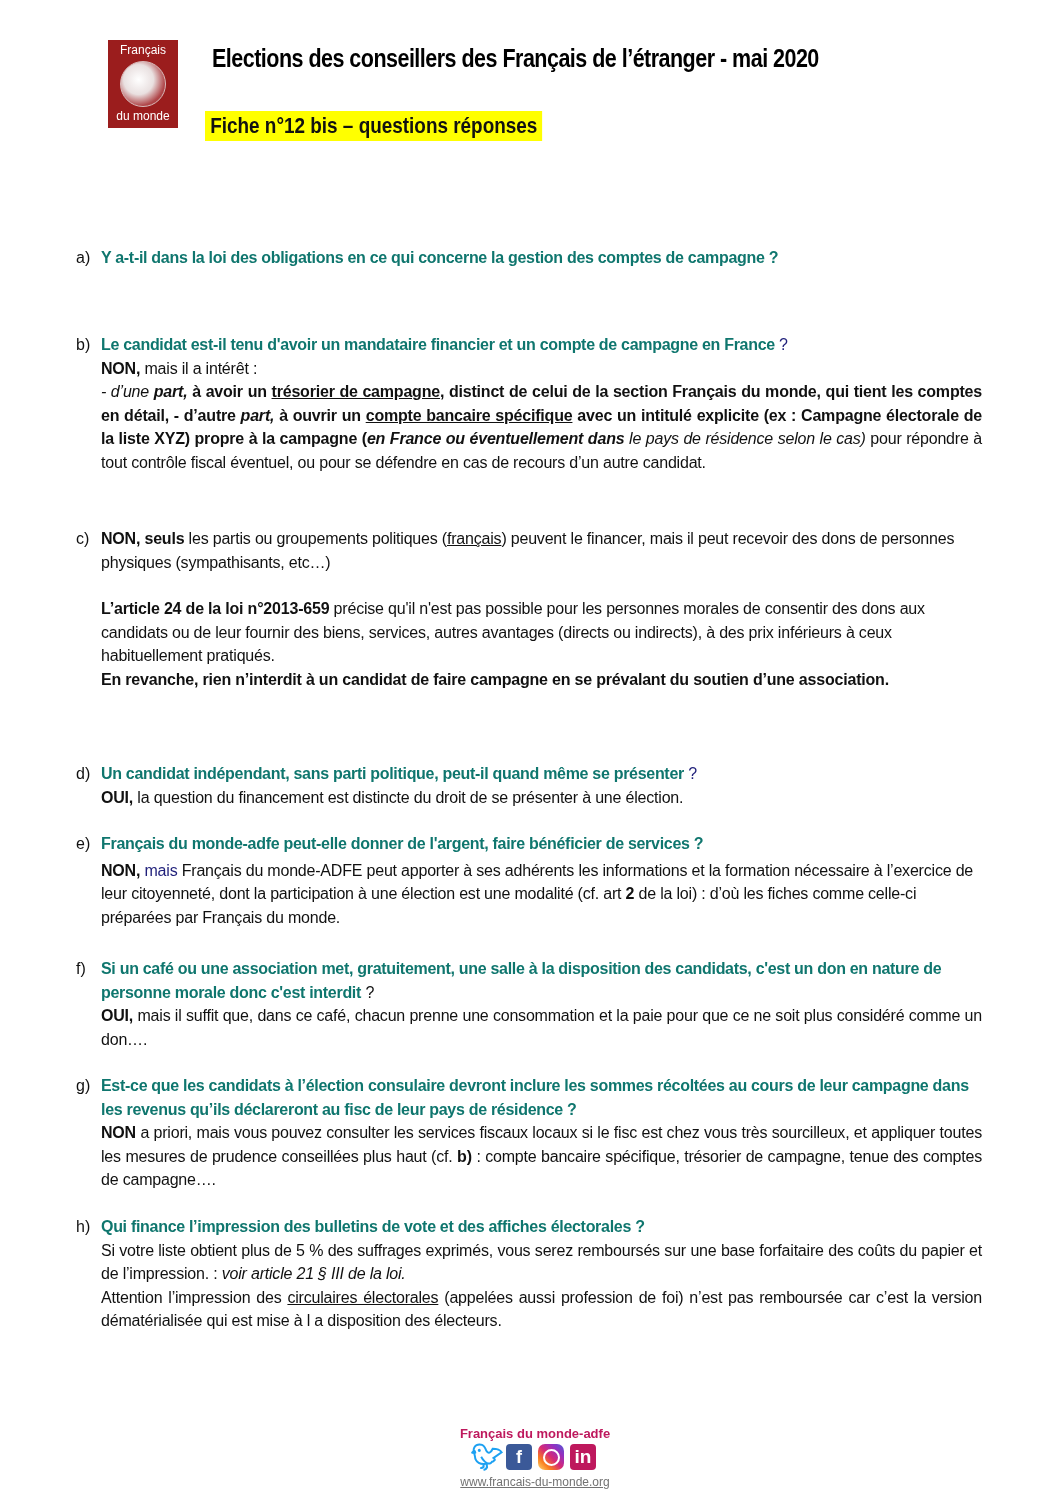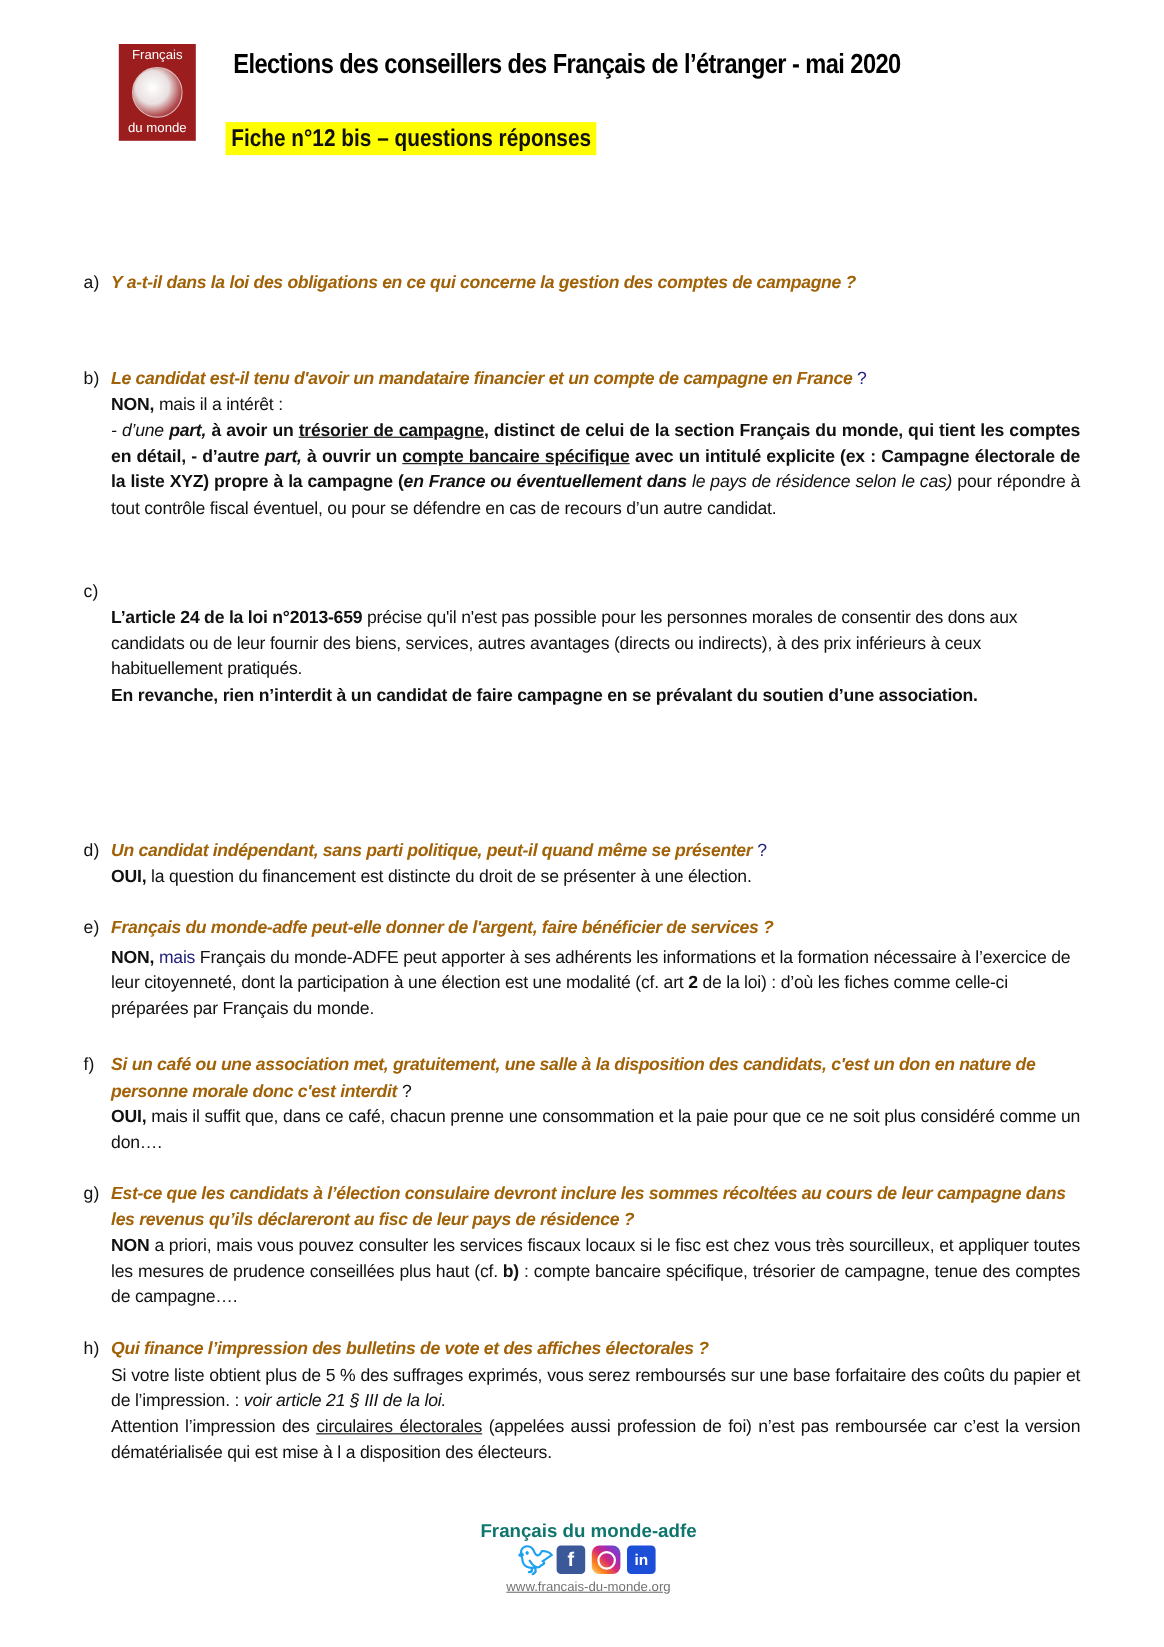--- a/index.html
+++ b/index.html
@@ -25,40 +25,40 @@
 
   .intro { position: absolute; left: 120px; top: 157px; width: 840px; text-align: center;
            font-size: 13.5px; line-height: 17px; font-family: "Liberation Sans", sans-serif; color: #111; }
   .intro .it { font-style: italic; }
   .intro a { color: #1a1aff; text-decoration: underline; }
 
   .qa { position: absolute; left: 76px; width: 906px; font-size: 16px; line-height: 23.5px; }
   .qa .marker { position: absolute; left: 0; top: 0; width: 24px; color: #111;
                 font-family: "Liberation Sans", sans-serif; }
   .qa .body { margin-left: 25px; }
-  .q { color: #a16207; font-weight: bold; font-style: italic; letter-spacing: -0.3px; }
+  .q { color: #0f766e; font-weight: bold; letter-spacing: -0.3px; }
   .a { color: #111; letter-spacing: -0.2px; }
   .justify { text-align: justify; }
   .b { font-weight: bold; }
   .i { font-style: italic; }
   .u { text-decoration: underline; }
   .blue { color: #1f1f7a; }
   .gap { height: 23px; }
 
   .footer { position: absolute; left: 400px; top: 1382px; width: 270px; text-align: center;
             font-family: "Liberation Sans", sans-serif; }
-  .footer .org { font-size: 17px; font-weight: bold; color: #0f766e; }
+  .footer .org { font-size: 13px; font-weight: bold; color: #be185d; margin-top: 44px; }
   .social { display: flex; justify-content: center; gap: 6px; margin: 3px 0 2px; }
   .soc { width: 26px; height: 26px; border-radius: 4px; display: flex; align-items: center; justify-content: center;
          color: #fff; font-weight: bold; font-size: 18px; }
   .soc.tw { background: transparent; color: #1da1f2; font-size: 26px; }
   .soc.fb { background: #3b5998; }
   .soc.ig { background: linear-gradient(45deg, #feda75, #fa7e1e, #d62976, #962fbf, #4f5bd5); border-radius: 7px; }
   .soc.ig span { width: 13px; height: 13px; border: 2.5px solid #fff; border-radius: 50%; display: block; }
-  .soc.li { background: #1d4ed8; font-size: 14px; }
+  .soc.li { background: #be185d; font-size: 19px; }
   .footer .url { font-size: 12px; color: #737373; text-decoration: underline; }
 </style>
 </head>
 <body>
 
 <div class="page">
 
   <div class="logo">
     <span class="l-top">Français</span>
     <div class="l-globe"></div>
@@ -81,20 +81,21 @@
     <div class="body">
       <div><span class="q">Le candidat est-il tenu d'avoir un mandataire financier et un compte de campagne en France </span><span class="blue">?</span></div>
       <div class="a"><span class="b">NON,</span><span> mais il a intérêt :</span></div>
       <div class="a justify"><span class="i">- d’une </span><span class="b i">part,</span><span class="b"> à avoir un </span><span class="b u">trésorier de campagne</span><span class="b">, distinct de celui de la section Français du monde, qui tient les comptes en détail, - d’autre </span><span class="b i">part,</span><span class="b"> à ouvrir un </span><span class="b u">compte bancaire spécifique</span><span class="b"> avec un intitulé explicite (ex : Campagne électorale de la liste XYZ) propre à la campagne (</span><span class="b i">en France ou éventuellement dans</span><span class="i"> le pays de résidence selon le cas)</span><span> pour répondre à tout contrôle fiscal éventuel, ou pour se défendre en cas de recours d’un autre candidat.</span></div>
     </div>
   </div>
 
   <div class="qa" style="top:527px;">
     <span class="marker">c)</span>
     <div class="body">
+      <div class="a"><span class="b">NON, seuls</span><span> les partis ou groupements politiques (</span><span class="u">français</span><span>) peuvent le financer, mais il peut recevoir des dons de personnes physiques (sympathisants, etc…)</span></div>
       <div class="gap"></div>
       <div class="a"><span class="b">L’article 24 de la loi n°2013-659</span><span> précise qu'il n'est pas possible pour les personnes morales de consentir des dons aux candidats ou de leur fournir des biens, services, autres avantages (directs ou indirects), à des prix inférieurs à ceux habituellement pratiqués.</span></div>
       <div class="a b">En revanche, rien n’interdit à un candidat de faire campagne en se prévalant du soutien d’une association.</div>
     </div>
   </div>
 
   <div class="qa" style="top:762px;">
     <span class="marker">d)</span>
     <div class="body">
       <div><span class="q">Un candidat indépendant, sans parti politique, peut-il quand même se présenter</span><span class="blue"> ?</span></div>

